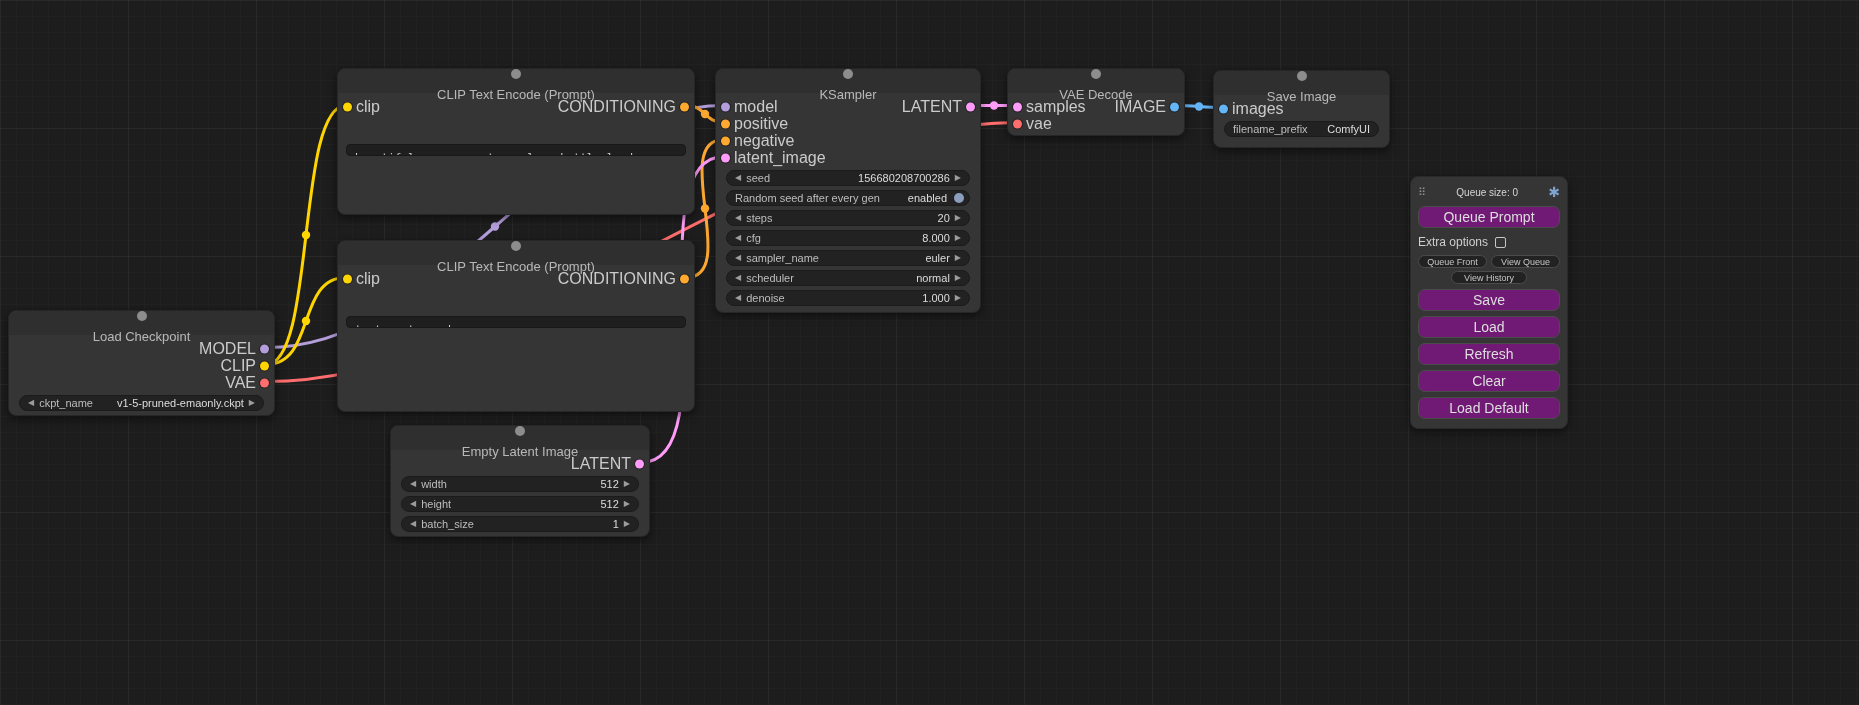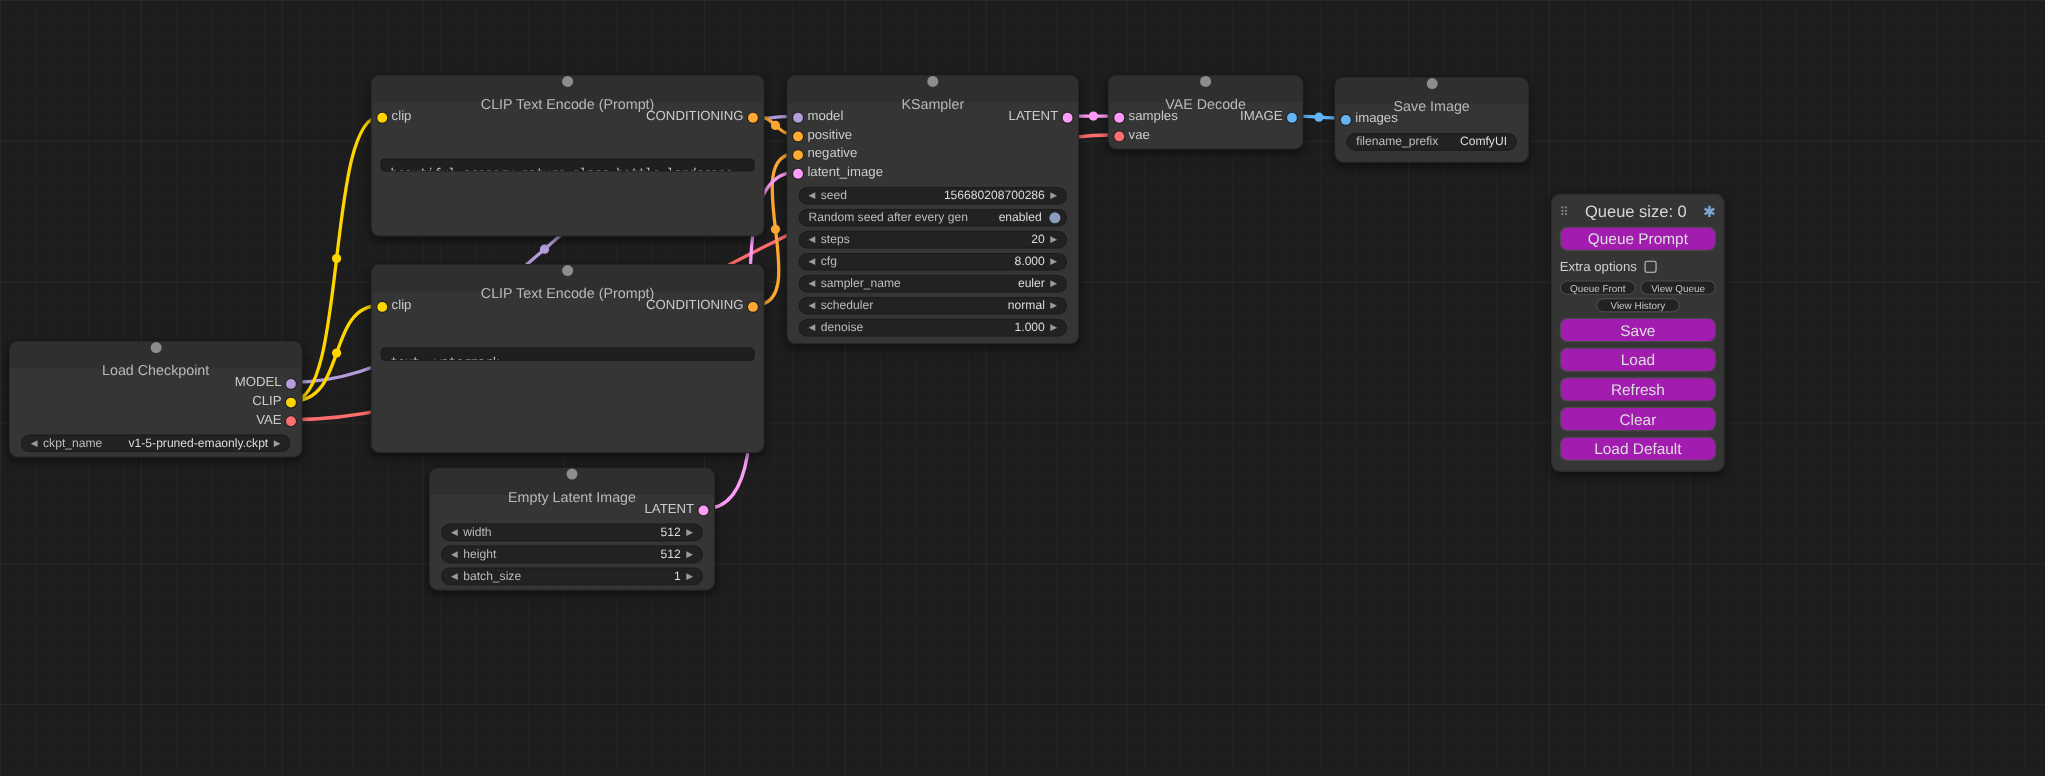--- a/index.html
+++ b/index.html
@@ -19,21 +19,21 @@
   .node{
     position:absolute;background:#353535;border:1px solid #262626;border-radius:8px;
     box-shadow:0 3px 9px rgba(0,0,0,.5);z-index:2;
   }
   .ntitle{
     height:24px;display:flex;align-items:center;gap:8px;padding:0 10px;
     background:#2f2f2f;border-radius:7px 7px 0 0;color:#b8b8b8;font-size:13px;white-space:nowrap;flex-direction:column;
   }
   .cdot{width:10px;height:10px;border-radius:50%;background:#8d8d8d;flex:none}
   .nbody{padding-top:5px;position:relative}
-  .srow{position:relative;height:17px;display:flex;align-items:flex-start;padding:0 18px;font-size:12px;color:#cbcbcb;white-space:nowrap}
+  .srow{position:relative;height:17px;display:flex;align-items:flex-start;padding:0 18px;font-size:16px;color:#cbcbcb;white-space:nowrap}
   .srow.out{justify-content:flex-end}
   .srow.inout{justify-content:space-between}
   .port{position:absolute;top:50%;width:9px;height:9px;border-radius:50%;transform:translateY(-50%);background:#888;box-shadow:0 0 0 1px rgba(0,0,0,.35)}
   .port.pin{left:5px}
   .port.pout{right:5px}
   .widget{
     height:16px;margin:4px 10px 0;border-radius:8px;background:#222;border:1px solid #1b1b1b;
     display:flex;align-items:center;gap:5px;padding:0 8px;font-size:11px;color:#c4c4c4;white-space:nowrap;
   }
   .warr{font-size:8px;color:#9c9c9c;line-height:1}
@@ -45,24 +45,24 @@
     background:#1f1f1f;border:1px solid #181818;border-radius:4px;resize:none;outline:none;
     color:#d2d2d2;font:11px/1.5 "DejaVu Sans Mono",monospace;padding:5px 8px;overflow:hidden;
   }
   
   .qpanel{
     position:absolute;left:1410px;top:176px;width:158px;background:#353535;border:1px solid #2a2a2a;
     border-radius:8px;box-shadow:0 3px 9px rgba(0,0,0,.5);padding:6px 7px 9px;z-index:3;
   }
   .qhead{display:flex;align-items:center;height:18px;margin-bottom:3px}
   .qdrag{color:#8f8f8f;font-size:11px;cursor:grab}
-  .qsize{flex:1;text-align:center;color:#d6d6d6;font-size:15px}
+  .qsize{flex:1;text-align:center;color:#d6d6d6;font-size:10px}
   .qgear{color:#7fa3d0;font-size:14px;cursor:pointer}
   .qbtn{
-    display:block;width:100%;height:22px;background:#a21caf;border:1px solid #4b4b4b;border-radius:7px;
+    display:block;width:100%;height:22px;background:#701a75;border:1px solid #4b4b4b;border-radius:7px;
     color:#dedede;font-size:14px;font-family:inherit;margin-top:5px;cursor:pointer;
   }
   .qextra{display:flex;align-items:center;justify-content:flex-start;gap:7px;height:16px;margin-top:6px;color:#cfcfcf;font-size:12px}
   .qcheck{width:11px;height:11px;border:1px solid #c6c6c6;border-radius:2px;background:transparent;flex:none}
   .qsmallrow{display:flex;gap:4px;margin-top:5px}
   .qsmall{
     flex:1;height:13px;background:#222;border:1px solid #4b4b4b;border-radius:7px;color:#c6c6c6;
     font-size:9px;font-family:inherit;padding:0;line-height:10px;cursor:pointer;
   }
   .qhist{display:block;flex:none;width:76px;margin:3px auto 0}

